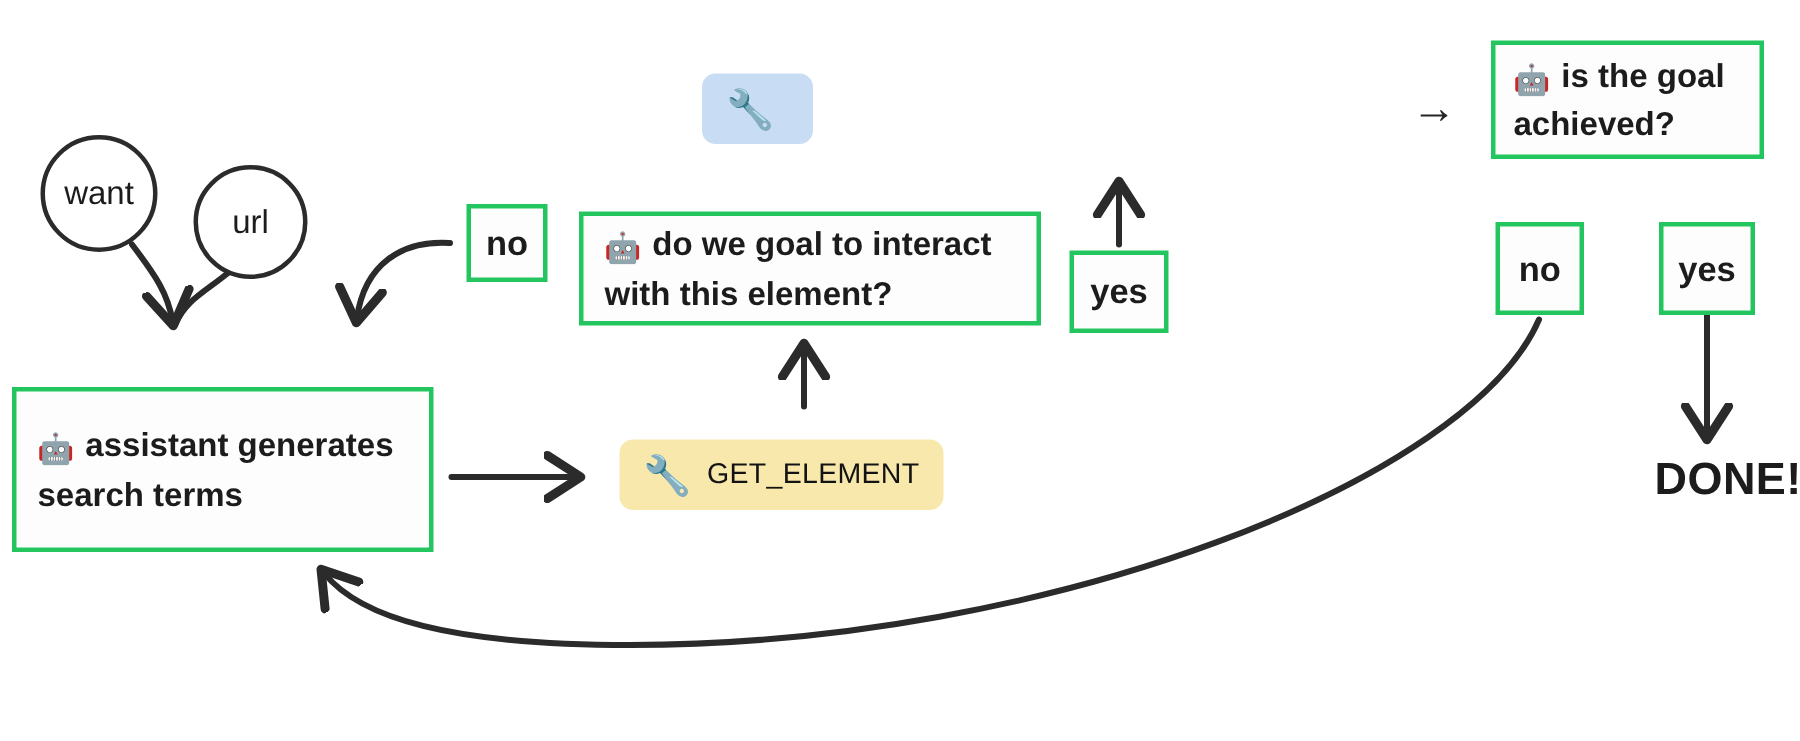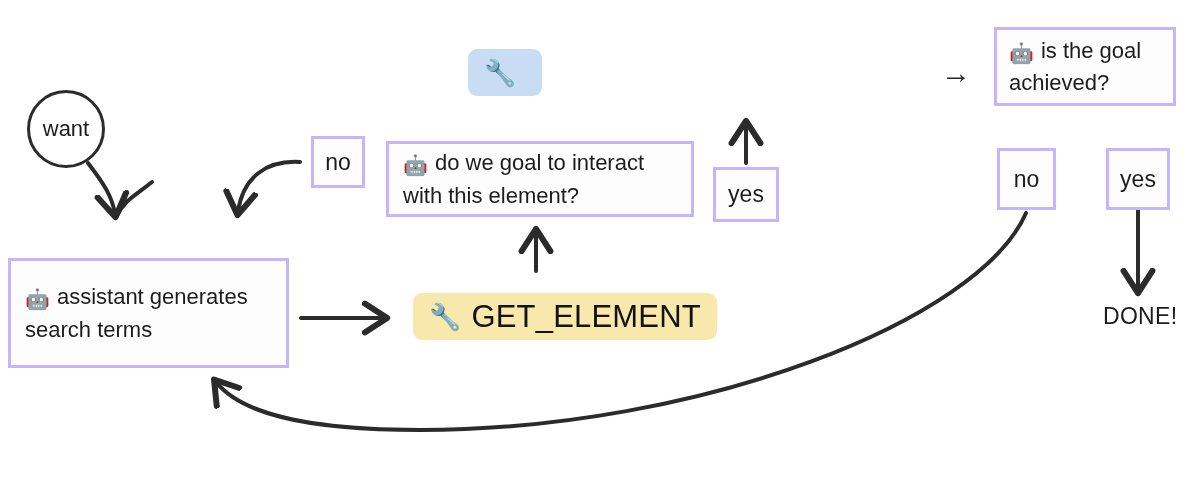--- a/index.html
+++ b/index.html
@@ -37,26 +37,27 @@
     border-radius: 50%;
     background: #ffffff;
     display: flex;
     align-items: center;
     justify-content: center;
     font-size: 22px;
     color: #1c1c1c;
   }
   
   .box {
-    border: 3px solid #c4b5fd;
+    border: 3px solid #22c55e;
     background: #fdfdfd;
     color: #1c1c1c;
     display: flex;
     align-items: center;
     box-sizing: border-box;
+    font-weight: bold;
   }
   .box.labelbox {
     justify-content: center;
     font-size: 23px;
   }
   .box.textbox {
     padding: 6px 12px 6px 14px;
     font-size: 22px;
     line-height: 1.5;
     align-items: center;
@@ -84,22 +85,22 @@
     margin-right: 10px;
     font-size: 26px;
   }
   .emoji.robot {
     margin-right: 7px;
     font-size: 20px;
   }
   .plain-text {
     position: absolute;
     color: #1c1c1c;
-    font-weight: normal;
-    font-size: 23px;
+    font-weight: bold;
+    font-size: 30px;
     letter-spacing: 0.3px;
   }
   .arrow-glyph {
     position: absolute;
     color: #252525;
     font-size: 30px;
     line-height: 1;
   }
 </style>
 </head>
@@ -128,30 +129,33 @@
 
     <path d="M 1138,210 L 1138,290" fill="none" stroke="#2b2b2b" stroke-width="4" stroke-linecap="round" marker-end="url(#ah)"></path>
 
     <path d="M 1026,213 C 980,320 700,430 420,430 C 300,430 240,412 216,382" fill="none" stroke="#2b2b2b" stroke-width="4" stroke-linecap="round" marker-end="url(#ah)"></path>
   </svg>
 
   <div class="node circle" style="left:27px; top:90px; width:78px; height:78px;">
     <span>want</span>
   </div>
 
+  <div class="node circle" style="left:129px; top:110px; width:76px; height:76px;">
+    <span>url</span>
+  </div>
 
   <div class="node box textbox" style="left:8px; top:258px; width:281px; height:110px;">
     <div>
       <span class="emoji robot">🤖</span><span>assistant generates search terms</span>
     </div>
   </div>
 
   <div class="pill" style="left:413px; top:293px; height:47px; background:#f8e8ac;">
     <span class="emoji wrench">🔧</span>
-    <span class="tool-label" style="font-size:31px;text-align:center;">GET_ELEMENT</span>
+    <span class="tool-label" style="font-size:19px;text-align:center;">GET_ELEMENT</span>
   </div>
 
   <div class="node box labelbox" style="left:311px; top:136px; width:54px; height:52px;">
     <span>no</span>
   </div>
 
   <div class="node box textbox" style="left:386px; top:141px; width:308px; height:76px;">
     <div>
       <span class="emoji robot">🤖</span><span>do we goal to interact with this element?</span>
     </div>

